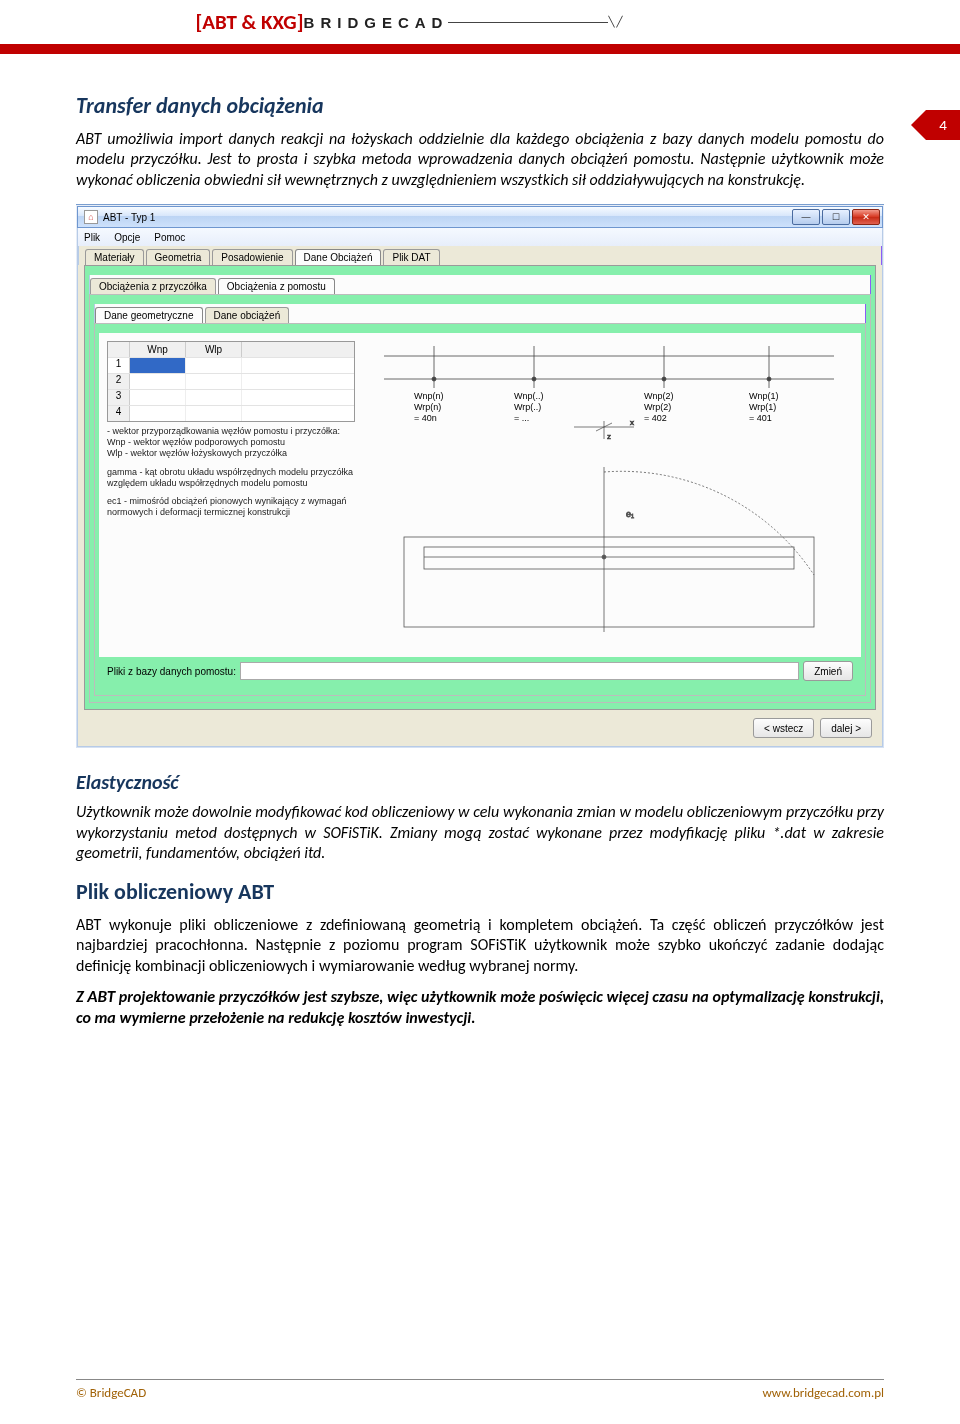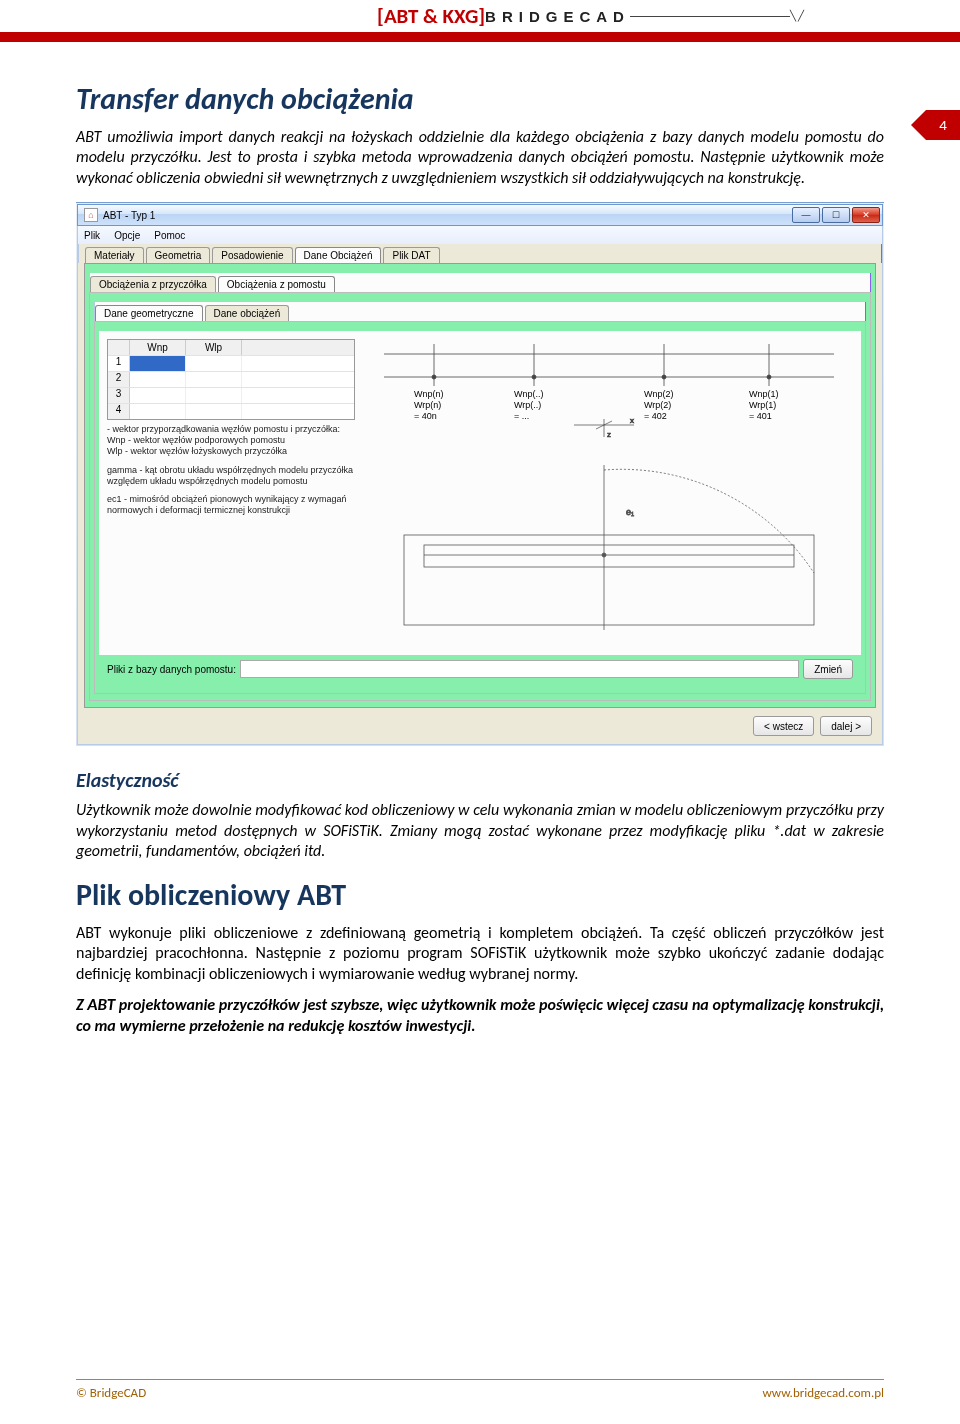--- a/index.html
+++ b/index.html
@@ -8,22 +8,22 @@
     height: 1424px;
     background: #fff;
     font-family: Calibri, "Segoe UI", Arial, sans-serif;
     color: #000;
     position: relative;
   }
   
   .header {
     display: flex;
     align-items: center;
-    justify-content: flex-end;
-    height: 32px;
+    justify-content: center;
+    height: 44px;
     padding: 0 14px 0 14px;
   }
   .header-left {
     font-weight: 700;
     font-size: 21px;
     color: #C00000;
   }
   .header-logo {
     display: flex;
     flex-direction: row;
@@ -38,21 +38,21 @@
   .maroon-band {
     height: 10px;
     background: #C00000;
   }
   
   .content {
     padding: 24px 76px 0 76px;
   }
   h1.section {
     font-family: Calibri, Arial, sans-serif;
-    font-size: 30px;
+    font-size: 22px;
     font-weight: 700;
     font-style: italic;
     color: #17365D;
     margin: 14px 0 10px 0;
   }
   h2.sub {
     font-size: 20px;
     font-weight: 700;
     font-style: italic;
     color: #17365D;

